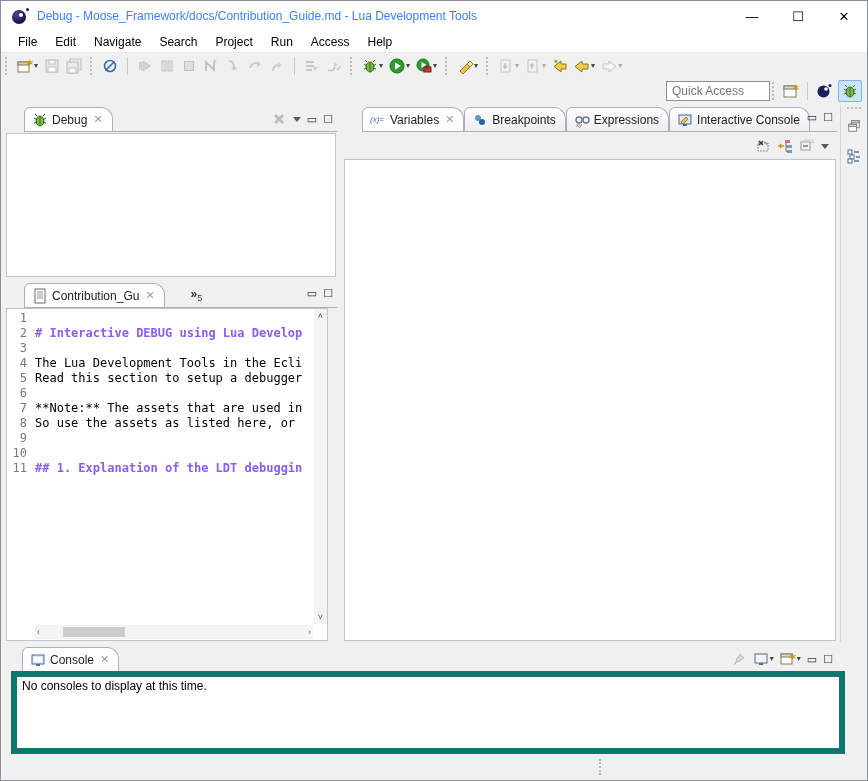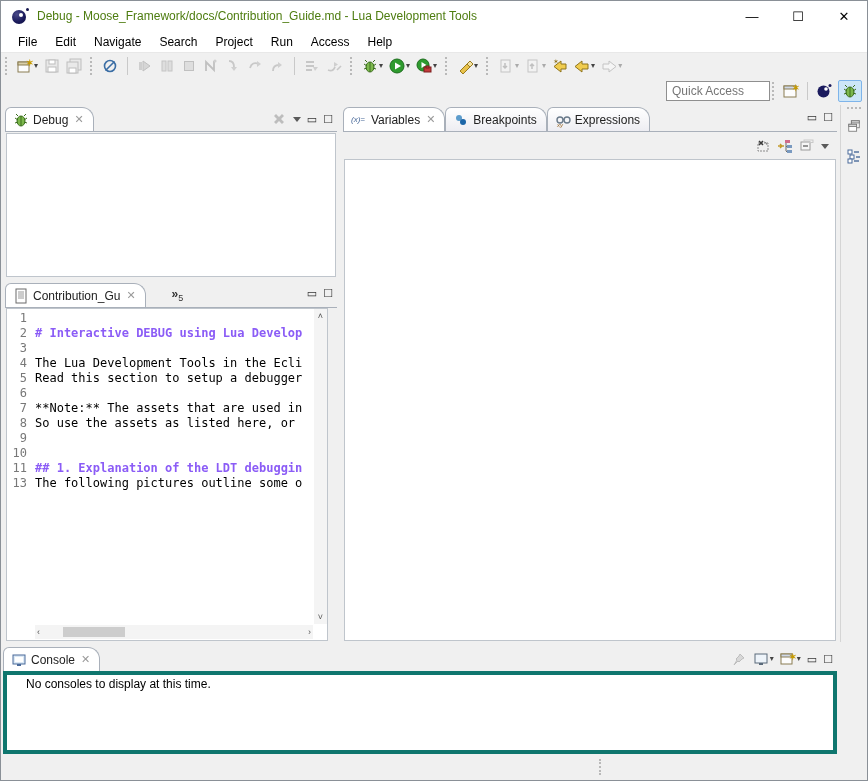--- a/index.html
+++ b/index.html
@@ -9,42 +9,42 @@
     font-size:12px; color:#1c1c1c;
     background:#f0f0f0; position:relative; overflow:hidden;
     border:1px solid #8a9097;
   }
   
   .titlebar { position:absolute; left:0; top:0; width:100%; height:30px; background:#fff; display:flex; align-items:center; }
   .app-icon { width:18px; height:18px; margin:0 8px 0 10px; position:relative; }
   .app-icon .sphere { position:absolute; left:1px; top:3px; width:14px; height:14px; border-radius:50%; background:radial-gradient(circle at 35% 30%, #4a4a8a 0%, #191959 60%, #0d0d3d 100%); }
   .app-icon .hole  { position:absolute; left:8px; top:6px; width:4px; height:4px; border-radius:50%; background:#fff; }
   .app-icon .moon  { position:absolute; right:0; top:1px; width:3px; height:3px; border-radius:50%; background:#16164f; }
-  .title-text { flex:1; font-size:12px; color:#4d7c0f; white-space:nowrap; overflow:hidden; }
+  .title-text { flex:1; font-size:12px; color:#3b82f6; white-space:nowrap; overflow:hidden; }
   .win-controls { display:flex; height:100%; }
   .win-btn { width:46px; height:100%; display:flex; align-items:center; justify-content:center; font-size:13px; color:#000; cursor:default; }
   
   .menubar { position:absolute; left:0; top:30px; width:100%; height:22px; background:#fff; display:flex; align-items:center; padding-left:8px; border-bottom:1px solid #e8e8e8; }
   .menu-item { padding:2px 9px; color:#000; }
   
   .toolbar { position:absolute; left:0; top:53px; width:100%; height:24px; display:flex; align-items:center; padding-left:2px; }
   .tb-group { display:flex; align-items:center; gap:2px; padding:0 4px; }
   .handle { width:4px; height:18px; border-left:2px dotted #b9b9b9; margin:0 2px; }
   .sep { width:1px; height:18px; background:#c9c9c9; margin:0 3px; }
   .tb-btn { display:flex; align-items:center; padding:2px 2px; border-radius:2px; }
   .tb-btn .ic { width:16px; height:16px; display:block; }
   .dd { font-size:8px; color:#444; margin-left:1px; line-height:8px; }
   .dd.dis { color:#aaa; }
   .toolbar2 { position:absolute; left:0; top:77px; width:100%; height:26px; display:flex; align-items:center; justify-content:flex-end; padding-right:4px; }
   .qa-box { width:104px; height:20px; border:1px solid #8f8f8f; background:#fff; font-family:"Liberation Sans",sans-serif; font-size:12px; color:#757575; padding:1px 5px; }
   .persp-btn { display:flex; align-items:center; justify-content:center; width:24px; height:22px; border-radius:2px; margin:0 1px; }
   .persp-btn.sel { background:#cde6f7; border:1px solid #7eb4ea; }
   
   .view { position:absolute; background:#f0f0f0; }
-  .tabbar { position:relative; height:25px; display:flex; align-items:flex-end; border-bottom:1px solid #a9b0ba; }
+  .tabbar { position:relative; height:25px; display:flex; align-items:flex-end; border-bottom:1px solid #a9b0ba;margin-left:19px; }
   .tab { display:flex; align-items:center; gap:4px; height:24px; padding:0 9px 0 7px;
          border:1px solid #a9b0ba; border-bottom:none; border-radius:6px 12px 0 0;
          background:linear-gradient(#ffffff,#ededf2); font-size:12px; color:#222; white-space:nowrap; }
   .tab.sel { background:#fff; position:relative; z-index:2; }
   .tab .ticon { width:16px; height:16px; flex:0 0 16px; }
   .tab .x { color:#9a9a9a; font-size:11px; margin-left:2px; }
   .tabbar-right { position:absolute; right:4px; top:4px; display:flex; align-items:center; gap:6px; }
   .mm { font-size:11px; color:#333; line-height:12px; }
   .viewmenu { width:0; height:0; border-left:4px solid transparent; border-right:4px solid transparent; border-top:5px solid #5a5a5a; }
   .content { position:absolute; background:#fff; border:1px solid #bfc5cc; }
@@ -57,21 +57,21 @@
   .ln { width:28px; text-align:right; padding-right:8px; color:#787878; flex:0 0 28px; }
   .code { flex:1; color:#000; overflow:hidden; }
   .ed-row.current .code { background:#e4f0fb; box-shadow:inset 1px 0 0 #444; }
   .seg-h { color:#8b5cf6; font-weight:bold; }
   .seg-em { }
   .vscroll { position:absolute; right:0; top:0; width:13px; bottom:16px; background:#f4f4f4; display:flex; flex-direction:column; justify-content:space-between; align-items:center; }
   .hscroll { position:absolute; left:28px; right:14px; bottom:1px; height:14px; background:#f4f4f4; display:flex; align-items:center; }
   .sb-arrow { color:#555; font-size:9px; line-height:10px; padding:2px; }
   .hthumb { position:absolute; left:28px; width:62px; top:2px; height:10px; background:#cdcdcd; }
   
-  .console-content { position:absolute; left:2px; top:670px; width:834px; height:83px; background:#fff; border:4px solid #0f766e; padding:2px 19px; font-size:12px; color:#000; }
+  .console-content { position:absolute; left:10px; top:670px; width:834px; height:83px; background:#fff; border:6px solid #0f766e; padding:2px 5px; font-size:12px; color:#000; }
   
   .trim { position:absolute; right:1px; top:104px; width:26px; height:537px; border-left:1px solid #d5d5d5; display:flex; flex-direction:column; align-items:center; padding-top:2px; }
   .trim .dots { width:14px; border-top:2px dotted #b9b9b9; margin-bottom:6px; }
   .trim-btn { width:22px; height:22px; display:flex; align-items:center; justify-content:center; margin-bottom:8px; }
   
   .statusbar { position:absolute; left:0; bottom:0; width:100%; height:25px; background:#f0f0f0; }
   .status-handle { position:absolute; left:598px; top:4px; height:16px; border-left:2px dotted #b9b9b9; }
   .var-toolbar { position:absolute; display:flex; align-items:center; gap:6px; }
 </style>
 </head>
@@ -364,21 +364,20 @@
       <div class="ed-row"><span class="ln">2</span><span class="code"><span class="seg-h"># Interactive DEBUG using Lua Develop</span></span></div>
       <div class="ed-row"><span class="ln">3</span><span class="code"></span></div>
       <div class="ed-row"><span class="ln">4</span><span class="code"><span class="seg-t">The Lua Development Tools in the Ecli</span></span></div>
       <div class="ed-row"><span class="ln">5</span><span class="code"><span class="seg-t">Read this section to setup a debugger</span></span></div>
       <div class="ed-row"><span class="ln">6</span><span class="code"></span></div>
       <div class="ed-row"><span class="ln">7</span><span class="code"><span class="seg-em">**Note:**</span><span class="seg-t"> The assets that are used in</span></span></div>
       <div class="ed-row"><span class="ln">8</span><span class="code"><span class="seg-t">So use the assets as listed here, or </span></span></div>
       <div class="ed-row"><span class="ln">9</span><span class="code"></span></div>
       <div class="ed-row"><span class="ln">10</span><span class="code"></span></div>
       <div class="ed-row"><span class="ln">11</span><span class="code"><span class="seg-h">## 1. Explanation of the LDT debuggin</span></span></div>
-      <div class="ed-row"><span class="ln">13</span><span class="code"><span class="seg-t">The following pictures outline some o</span></span></div>
     </div>
   <div class="vscroll">
     <span class="sb-arrow">˄</span>
     <span class="sb-arrow">˅</span>
   </div>
   <div class="hscroll">
     <span class="sb-arrow">‹</span>
     <div class="hthumb"></div>
     <span class="sb-arrow" style="margin-left:auto;">›</span>
   </div>
@@ -401,20 +400,28 @@
       <span>Breakpoints</span>
     </div>
     <div class="tab">
       <svg class="ticon" viewBox="0 0 16 16">
           <circle cx="5" cy="8" r="3" fill="none" stroke="#6a7a8a" stroke-width="1.4"></circle>
           <circle cx="12" cy="8" r="3" fill="none" stroke="#6a7a8a" stroke-width="1.4"></circle>
           <path d="M8 8 q0.5 -2 1 0" fill="none" stroke="#6a7a8a"></path>
           <text x="2" y="15" font-size="6" fill="#9a6a2a" font-style="italic">xy</text>
         </svg>
       <span>Expressions</span>
+    </div>
+    <div class="tab">
+      <svg class="ticon" viewBox="0 0 16 16">
+          <rect x="2" y="3" width="12" height="9" fill="#dce9f5" stroke="#4a6a9a"></rect>
+          <rect x="6" y="12" width="4" height="2" fill="#4a6a9a"></rect>
+          <path d="M4 10 L9 5 L11 7 L6 12 Z" fill="#e8c24a" stroke="#8f741c" stroke-width="0.8"></path>
+        </svg>
+      <span>Interactive Console</span>
     </div>
     <div class="tabbar-right">
       <span class="mm">▭</span>
       <span class="mm">☐</span>
     </div>
   </div>
   <div class="var-toolbar" style="right:8px; top:31px;">
     <svg width="16" height="16" viewBox="0 0 16 16">
         <rect x="3" y="5" width="10" height="8" fill="none" stroke="#8a8a8a" stroke-dasharray="2 1"></rect>
         <path d="M4 3 l4 4 M8 3 l-4 4" stroke="#3a3a3a" stroke-width="1.5" fill="none"></path>

